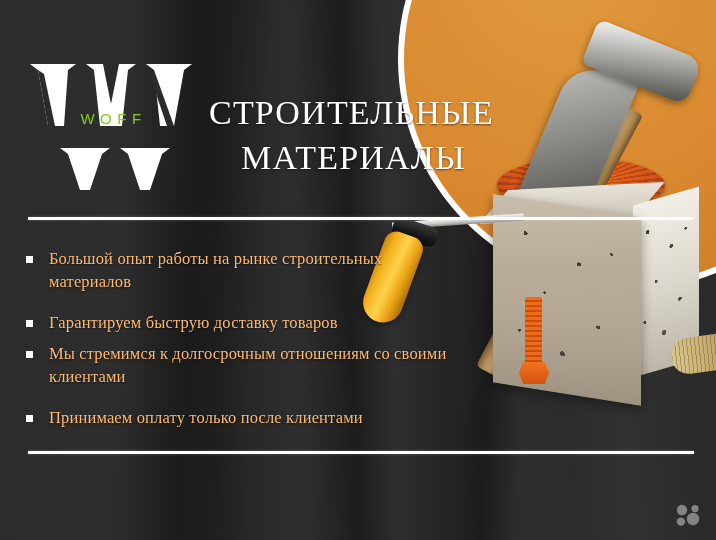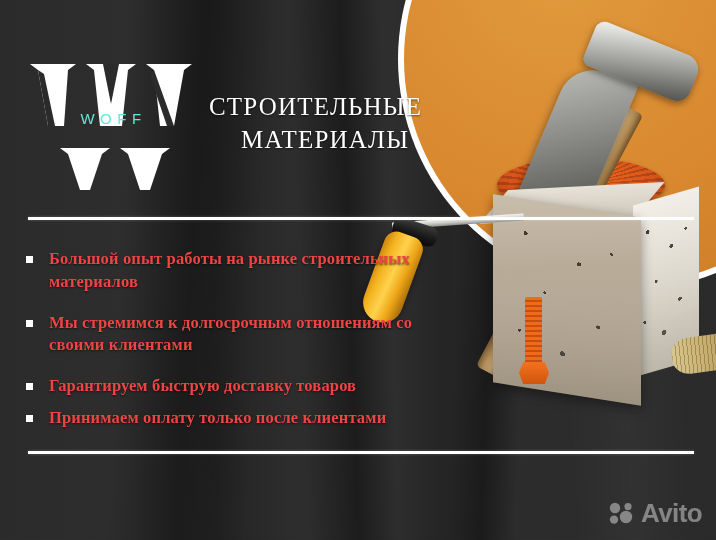--- a/index.html
+++ b/index.html
@@ -244,36 +244,36 @@
     position: absolute;
     left: 24px; top: 56px;
     width: 174px; height: 136px;
   }
   .logo svg { display: block; width: 100%; height: 100%; }
   .logo-word {
     position: absolute;
     left: 0; right: 0;
     top: 54px;
     text-align: center;
-    color: #5eead4;
+    color: #84cc16;
     font-family: "Liberation Sans", sans-serif;
     font-size: 15px;
     letter-spacing: 5.5px;
     font-weight: 400;
     text-indent: 5px;
   }
 
   
   .headline {
     position: absolute;
     left: 209px; top: 90px;
     width: 330px;
     color: #ffffff;
     font-family: "Liberation Serif", serif;
-    font-size: 25px;
+    font-size: 34px;
     line-height: 1.33;
     letter-spacing: 1.2px;
     text-shadow: 0 1px 2px rgba(0,0,0,.55);
   }
   .headline .l2 { display: block; margin-left: 32px; }
 
   
   .rule {
     position: absolute;
     left: 28px;
@@ -297,23 +297,23 @@
   }
   .bullet-item:last-child { margin-bottom: 0; }
   .bullet-marker {
     flex: 0 0 auto;
     width: 7px; height: 7px;
     background: #ffffff;
     margin-top: 8px;
     margin-right: 16px;
   }
   .bullet-text {
-    color: #ef4444;
+    color: #fdba74;
     font-family: "Liberation Serif", serif;
-    font-weight: bold;
+    font-weight: normal;
     font-size: 16.5px;
     line-height: 1.38;
     letter-spacing: .15px;
     text-shadow: 0 1px 2px rgba(0,0,0,.6);
   }
   .bullets .tight { margin-bottom: 9px; }
 
   
   .avito {
     position: absolute;
@@ -391,37 +391,36 @@
   </div>
 
   <div class="rule rule-top"></div>
   <div class="rule rule-bottom"></div>
 
   <div class="bullets">
     <div class="bullet-item">
       <span class="bullet-marker"></span>
       <span class="bullet-text">Большой опыт работы на рынке строительных материалов</span>
     </div>
+    <div class="bullet-item tight">
+      <span class="bullet-marker"></span>
+      <span class="bullet-text">Гарантируем быструю доставку товаров</span>
+    </div>
     <div class="bullet-item">
       <span class="bullet-marker"></span>
       <span class="bullet-text">Мы стремимся к долгосрочным отношениям со своими клиентами</span>
-    </div>
-    <div class="bullet-item tight">
-      <span class="bullet-marker"></span>
-      <span class="bullet-text">Гарантируем быструю доставку товаров</span>
     </div>
     <div class="bullet-item">
       <span class="bullet-marker"></span>
       <span class="bullet-text">Принимаем оплату только после клиентами</span>
     </div>
   </div>
 
   <div class="avito">
     <svg class="avito-dots" width="26" height="22" viewBox="0 0 26 22" aria-hidden="true">
       <circle cx="6" cy="6" r="5.2" fill="#efefef"></circle>
       <circle cx="19" cy="4.6" r="3.6" fill="#efefef"></circle>
       <circle cx="5" cy="17.6" r="4.2" fill="#efefef"></circle>
       <circle cx="17" cy="15" r="6.2" fill="#efefef"></circle>
     </svg>
-    <span class="avito-word">Avito</span>
   </div>
 
 </div>
 
 </body></html>

